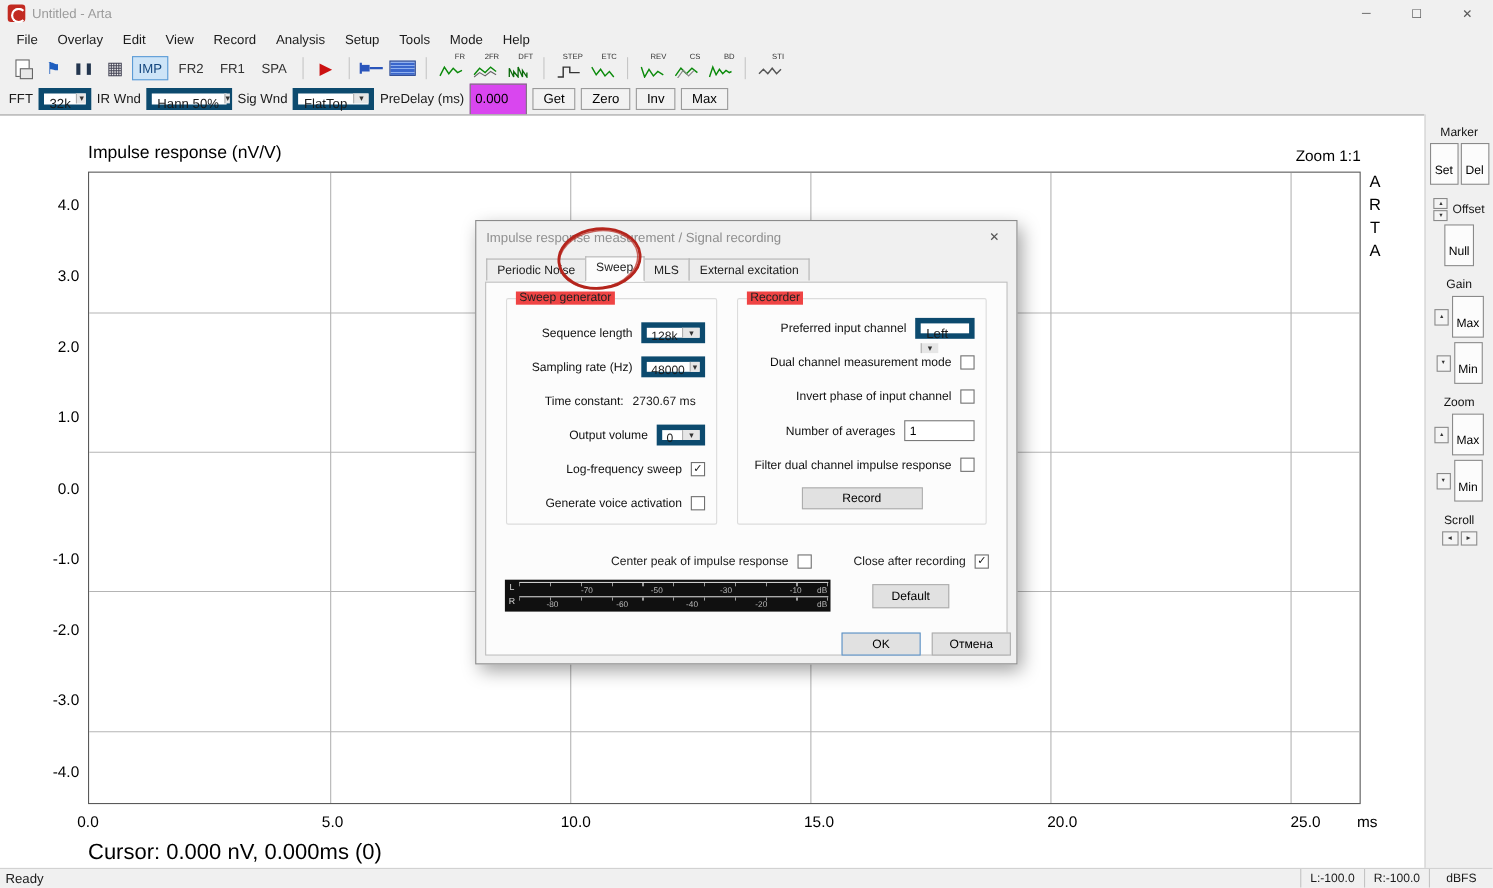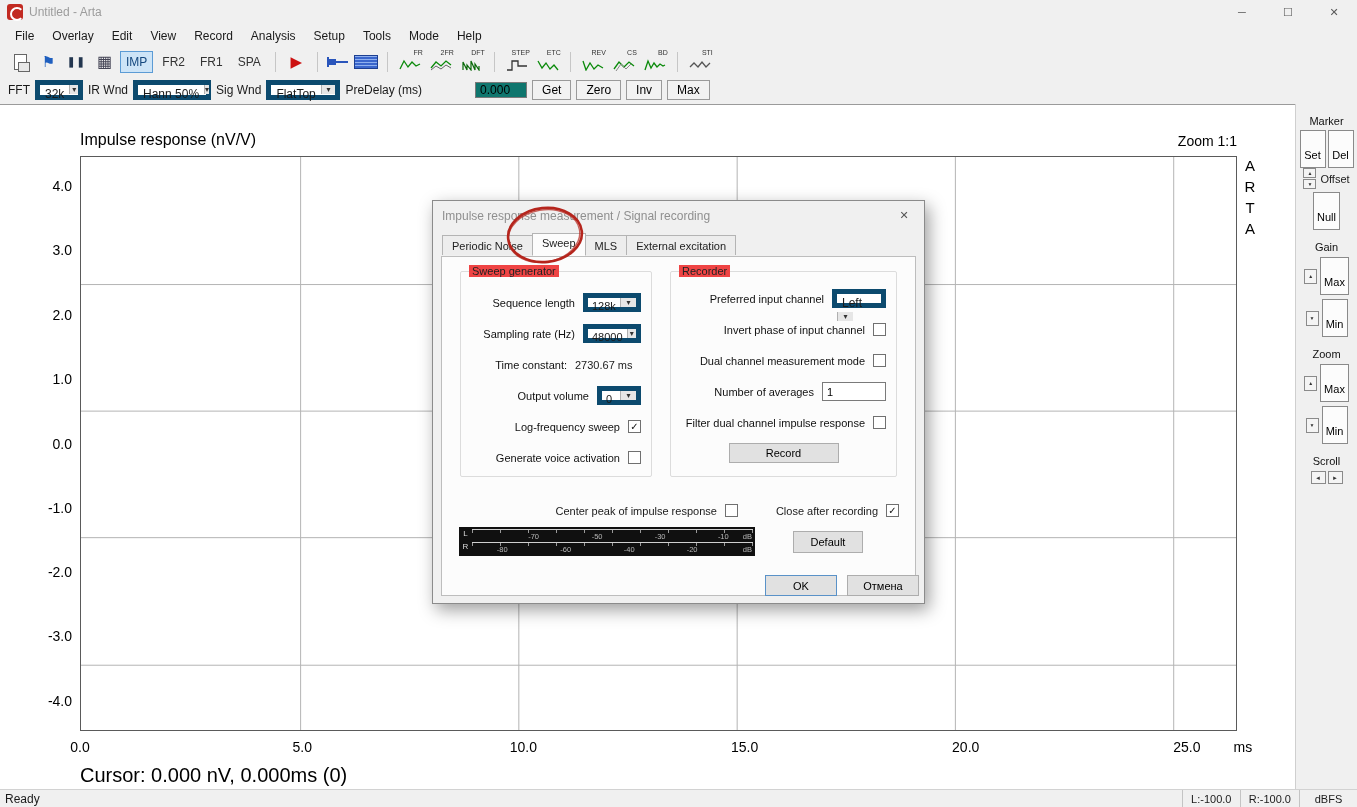--- a/index.html
+++ b/index.html
@@ -36,21 +36,21 @@
 .ana { width:28px; }
 .ana-label { position:absolute; top:-1px; right:1px; font-size:7px; color:#333; line-height:8px; }
 .ana-wave { margin-top:6px; }
 
 
 .toolbar2 { height:28px; display:flex; align-items:center; padding-left:8px; gap:5px; }
 .tb2-label { font-size:12px; color:#1a1a1a; }
 .combo { display:inline-flex; align-items:flex-start; height:20px; border:5px solid #0c4a6e; background:#fff; }
 .combo .val { padding:2px 5px; font-size:12px; white-space:nowrap; flex:1; }
 .combo .arr { width:16px; background:#e6e6e6; border-left:1px solid #b0b0b0; display:flex; align-items:center; justify-content:center; font-size:8px; color:#333; }
-.txt-input { height:16px; border:1px solid #7a7a7a; background:#0f766e; font-size:12px; font-family:inherit; padding:1px 4px;margin-left:48px; }
+.txt-input { height:29px; border:1px solid #7a7a7a; background:#d946ef; font-size:12px; font-family:inherit; padding:1px 4px; }
 .tb2-btn { height:20px; padding:0 9px; border:1px solid #9a9a9a; background:#f2f2f2; font-size:12px; font-family:inherit; }
 
 
 .client { position:absolute; top:104px; left:0; width:1295px; bottom:18px; background:#fff; border-top:1px solid #9a9a9a; }
 .chart-title { position:absolute; left:80px; top:26px; font-size:16px; color:#000; }
 .zoom-label { position:absolute; right:58px; top:28px; font-size:14px; color:#000; }
 .plot { position:absolute; left:80px; top:51px; width:1157px; height:575px; border:1px solid #5a5a5a; }
 .plot svg { position:absolute; inset:0; width:100%; height:100%; }
 .yticks { position:absolute; left:18px; top:51px; width:54px; height:575px; }
 .yticks span { position:absolute; right:0; transform:translateY(-50%); font-size:14px; color:#000; }
@@ -61,21 +61,21 @@
 .arta-vert { position:absolute; left:1243px; top:50px; font-size:15px; color:#000; line-height:21px; text-align:center; width:14px; }
 .arta-vert span { display:block; }
 
 
 .side-panel { position:absolute; top:104px; right:0; width:62px; bottom:18px; background:#f0f0f0; border-left:1px solid #cfcfcf; display:flex; flex-direction:column; align-items:center; font-size:11px; }
 .sp-label { margin-top:11px; color:#111; }
 .sp-row { display:flex; gap:2px; margin-top:3px; }
 .sp-btn { height:17px; min-width:26px; padding:18px 3px; border:1px solid #8a8a8a; background:#fcfcfc; font-size:11px; font-family:inherit; }
 .spin-col { display:flex; flex-direction:column; gap:1px; }
 .spin { width:13px; height:10px; border:1px solid #8a8a8a; background:#f4f4f4; font-size:5px; line-height:7px; padding:0; font-family:inherit; color:#333; }
-.sp-offset-row { display:flex; align-items:center; gap:4px; }
+.sp-offset-row { display:flex; align-items:center; gap:4px; margin-top:12px; }
 .sp-row2 { display:flex; align-items:center; gap:3px; margin-top:4px; }
 .sp-row2 .spin { height:15px; }
 .scroll-row { display:flex; gap:2px; margin-top:4px; }
 .scroll-btn { width:15px; height:13px; border:1px solid #8a8a8a; background:#f4f4f4; font-size:6px; padding:0; font-family:inherit; color:#333; }
 
 
 .statusbar { position:absolute; left:0; right:0; bottom:0; height:18px; background:#f0f0f0; border-top:1px solid #d2d2d2; display:flex; align-items:center; font-size:12px; }
 .status-left { padding-left:5px; }
 .status-right { margin-left:auto; display:flex; height:100%; align-items:center; }
 .status-cell { border-left:1px solid #c4c4c4; height:100%; display:flex; align-items:center; justify-content:center; padding:0 8px; min-width:58px; font-size:11px; }
@@ -419,25 +419,25 @@
       <div class="groupbox g-rec">
         <span class="gtitle">Recorder</span>
         <div class="grow">
           <span class="glabel">Preferred input channel</span>
           <div class="combo rec">
               <span class="val">Left</span>
               <span class="arr">▾</span>
             </div>
         </div>
         <div class="grow">
+          <span class="glabel">Dual channel measurement mode</span>
+          <div class="checkbox"></div>
+        </div>
+        <div class="grow">
           <span class="glabel">Invert phase of input channel</span>
-          <div class="checkbox"></div>
-        </div>
-        <div class="grow">
-          <span class="glabel">Dual channel measurement mode</span>
           <div class="checkbox"></div>
         </div>
         <div class="grow">
           <span class="glabel">Number of averages</span>
           <input class="num-input" value="1" style="">
         </div>
         <div class="grow">
           <span class="glabel">Filter dual channel impulse response</span>
           <div class="checkbox"></div>
         </div>

